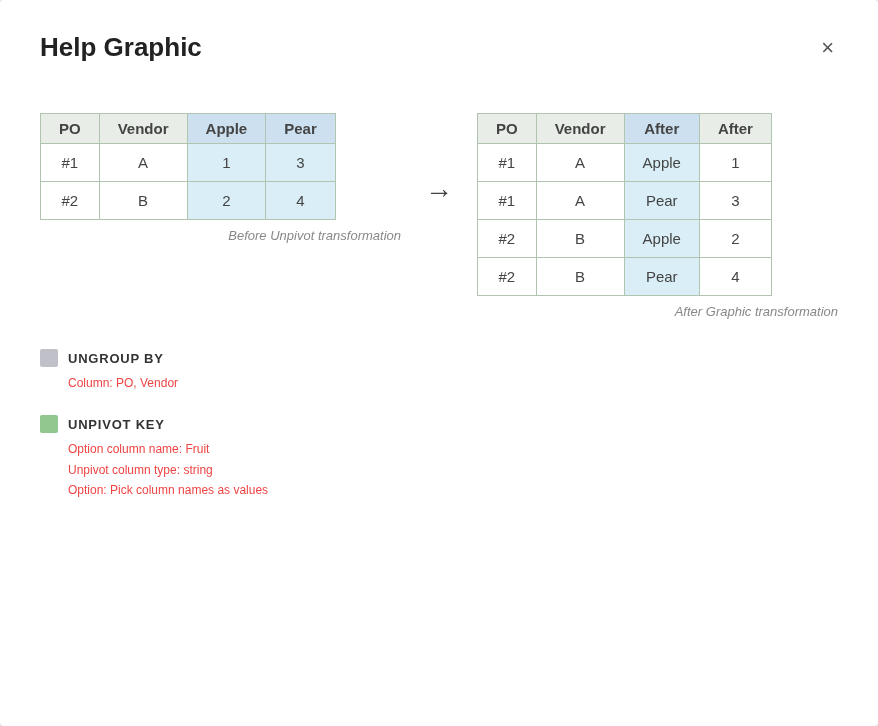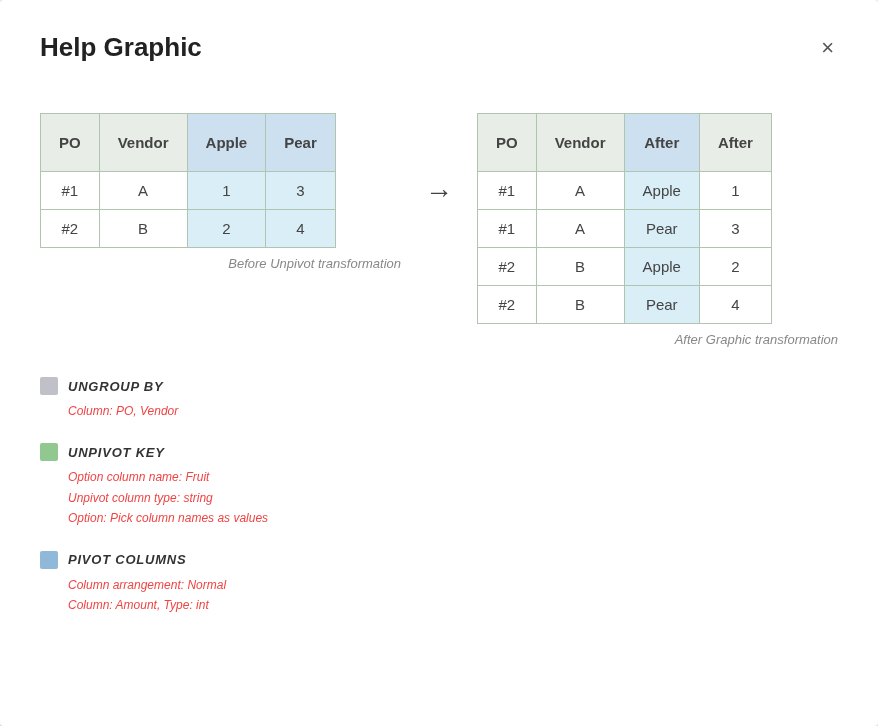--- a/index.html
+++ b/index.html
@@ -58,21 +58,21 @@
     }
     .right-section {
       flex: 1;
     }
     
     .transform-table {
       border-collapse: collapse;
       font-size: 15px;
     }
     .transform-table th {
-      padding: 20px 18px;
+      padding: 6px 18px;
       text-align: center;
       font-weight: 600;
       border: 1px solid #b0c4b0;
       color: #444;
     }
     .transform-table td {
       padding: 10px 18px;
       text-align: center;
       border: 1px solid #b0c4b0;
       color: #444;
@@ -92,21 +92,20 @@
     .table-caption {
       font-style: italic;
       color: #888;
       font-size: 13px;
       margin-top: 8px;
       text-align: right;
     }
     
     .desc-section {
       margin-top: 16px;
-      font-style: italic;
     }
     .desc-block {
       margin-bottom: 22px;
     }
     .desc-label-row {
       display: flex;
       align-items: center;
       gap: 10px;
       margin-bottom: 6px;
     }
@@ -234,25 +233,15 @@
         <div class="label-swatch swatch-green"></div>
         <span class="desc-label-text">UNPIVOT KEY</span>
       </div>
       <div class="desc-detail">
         <div>Option column name: Fruit</div>
         <div>Unpivot column type: string</div>
         <div>Option: Pick column names as values</div>
       </div>
     </div>
 
-    <div class="desc-block">
-      <div class="desc-label-row">
-        <div class="label-swatch swatch-blue"></div>
-        <span class="desc-label-text">PIVOT COLUMNS</span>
-      </div>
-      <div class="desc-detail">
-        <div>Column arrangement: Normal</div>
-        <div>Column: Amount, Type: int</div>
-      </div>
-    </div>
 
   </div>
 </div>
 
 </body></html>

